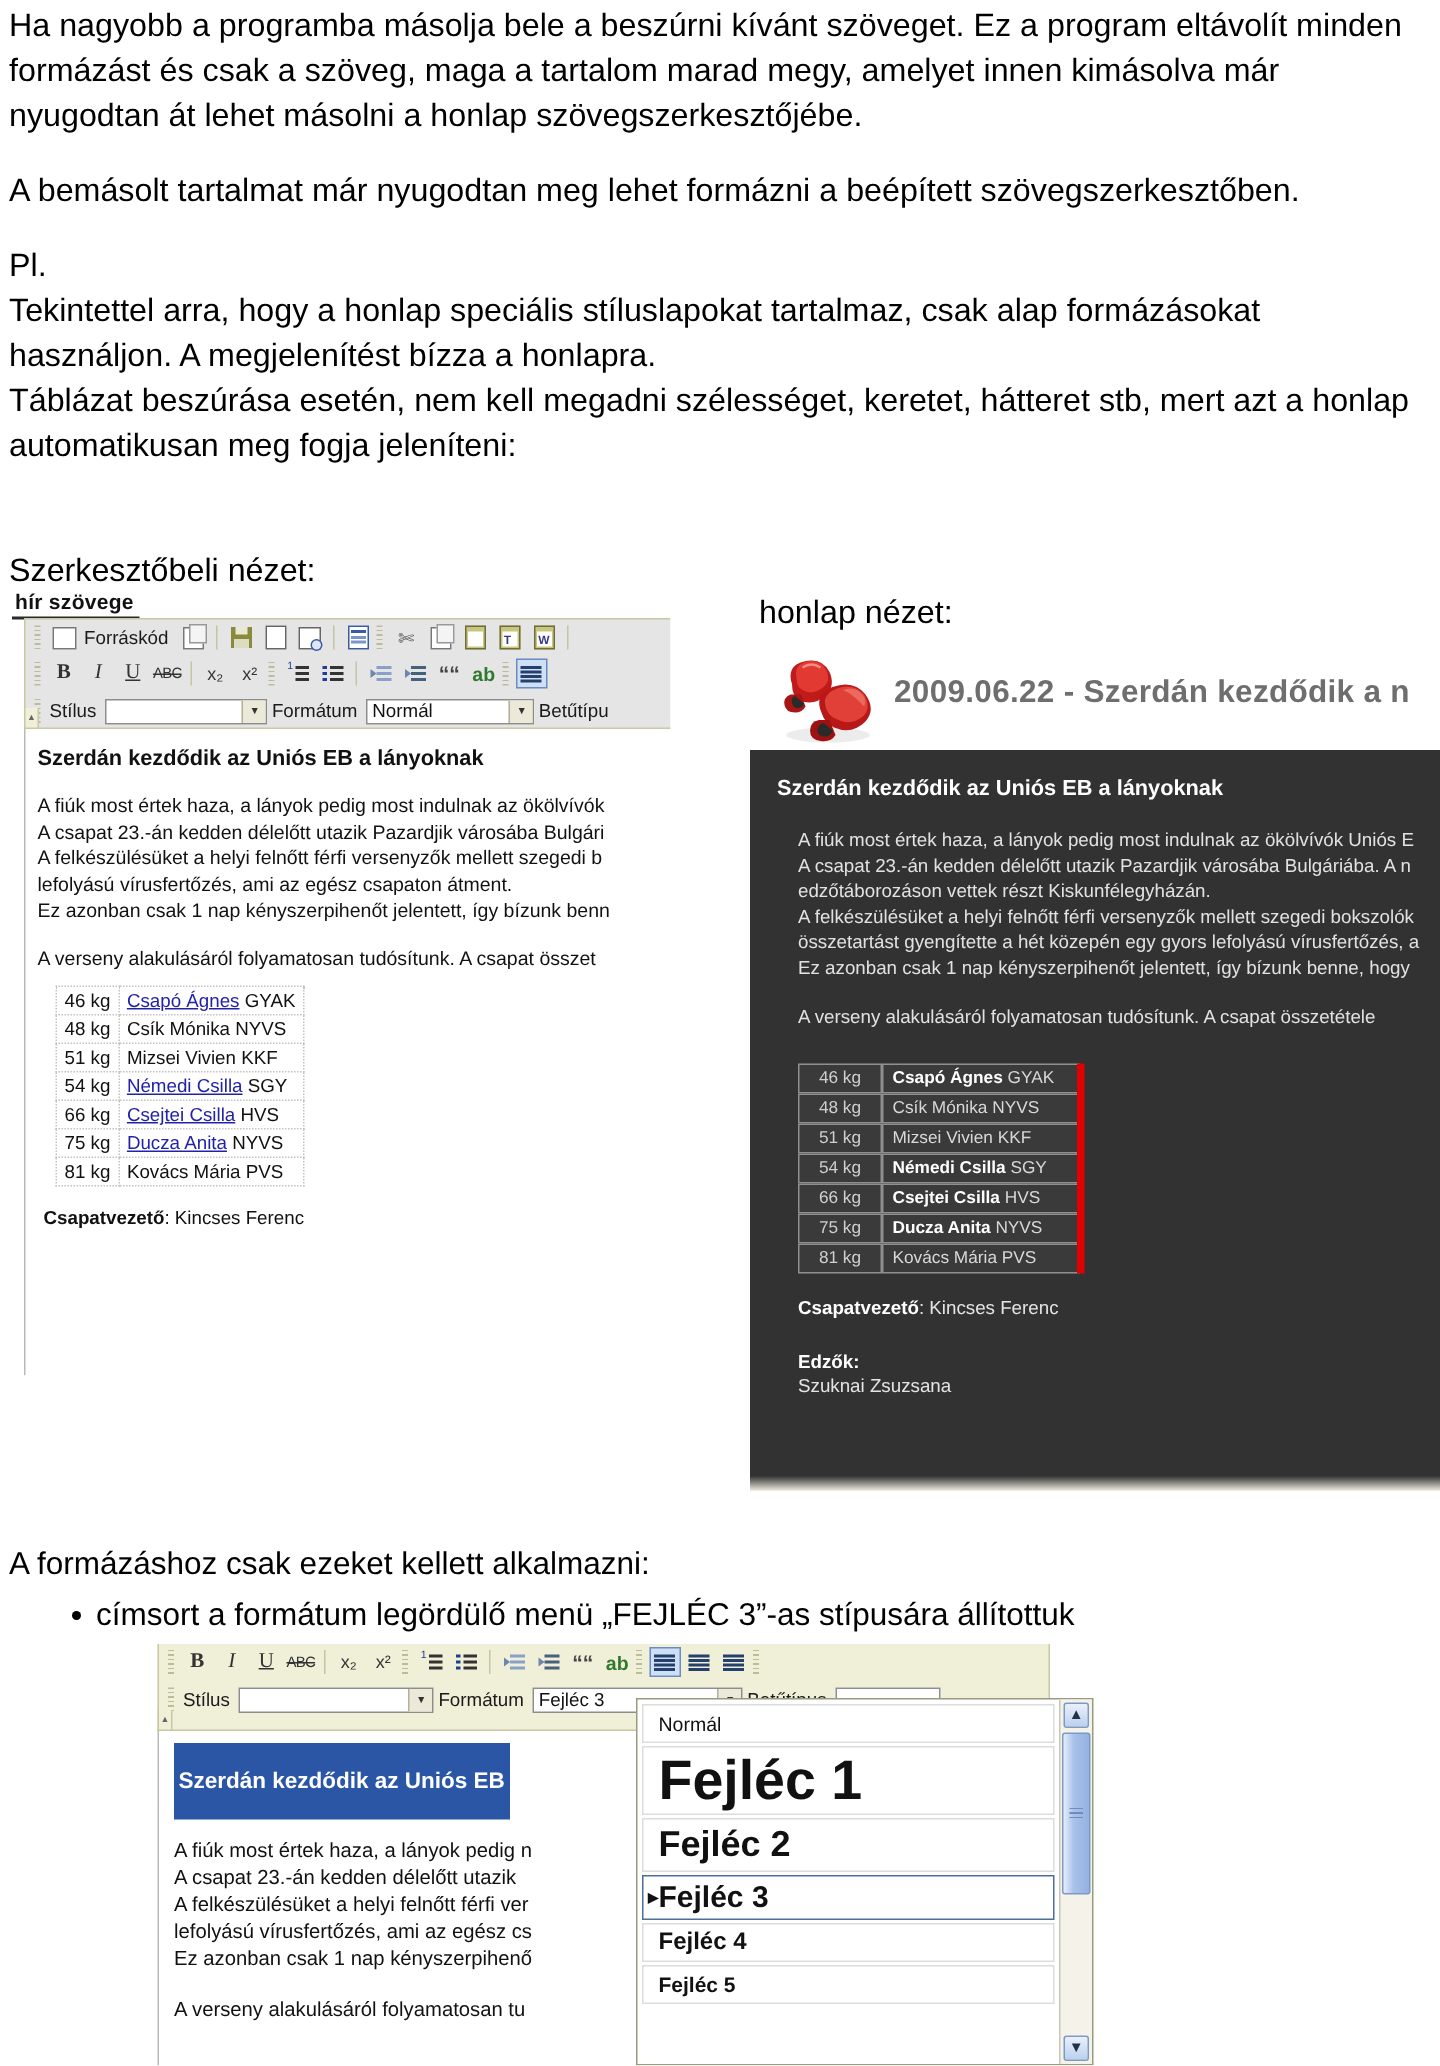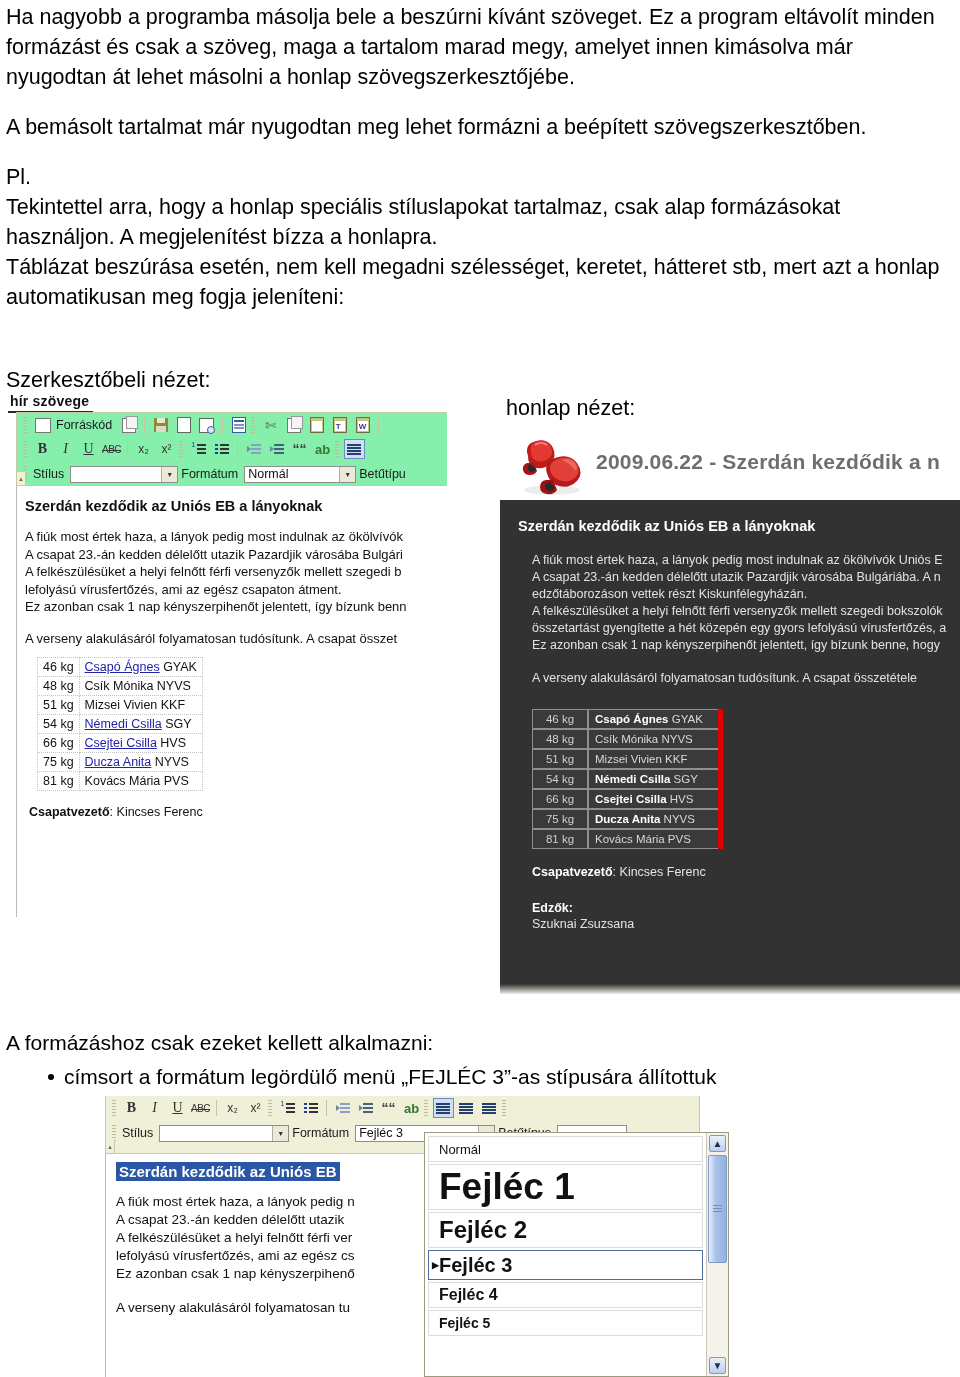--- a/index.html
+++ b/index.html
@@ -27,21 +27,21 @@
     font-family:"Liberation Sans", sans-serif;
   }
   .se-tabbar{height:22px;background:#fff;position:relative;}
   .se-tab{
     position:absolute;left:2px;top:0px;font-size:14px;font-weight:bold;
     color:#111;padding:1px 4px 2px 2px;border-bottom:2px solid #2b2b2b;
     letter-spacing:0.2px;
   }
   .se-toolbar{
     position:absolute;left:10px;top:20px;width:431px;height:74px;
-    background:#86efac;border:1px solid #c9c7a4;border-right:none;
+    background:#e5e5e5;border:1px solid #c9c7a4;border-right:none;
     box-sizing:border-box;
   }
   .tb-row{display:flex;align-items:center;height:24px;padding-left:6px;gap:2px;}
   .tb-row.r3{height:26px;}
   .grip{width:4px;height:16px;margin-right:3px;
     background:repeating-linear-gradient(to bottom,#bdbb99 0 1px,transparent 1px 3px);}
   .tbtn{
     width:21px;height:20px;display:flex;align-items:center;justify-content:center;
     font-size:12px;color:#333;position:relative;
   }
@@ -161,21 +161,21 @@
   .sb-toolbar{
     position:absolute;left:10px;top:0;width:595px;height:58px;background:#f0efd8;
     border:1px solid #c9c7a4;border-top:none;box-sizing:border-box;
   }
   .sb-canvas{
     position:absolute;left:10px;top:58px;width:595px;height:223px;background:#fff;
     border-left:1px solid #b9b9b9;box-sizing:border-box;padding:6px 0 0 10px;
   }
   .sb-h3{
     background:#2b56a5;color:#fff;font-size:15px;font-weight:bold;display:inline-block;
-    padding:1px 3px;margin:2px 0 12px 0;white-space:nowrap;
+    padding:17px 3px;margin:2px 0 12px 0;white-space:nowrap;
   }
   .sb-p{font-size:13.5px;line-height:18px;color:#111;white-space:nowrap;}
   .sb-p.gapabove{margin-top:16px;}
   .sb-collapse{position:absolute;left:10px;top:44px;width:10px;height:14px;background:#f0efd8;
      border:1px solid #c9c7a4;border-top:none;box-sizing:border-box;
      display:flex;align-items:center;justify-content:center;font-size:6px;color:#666;}
 
   
   .dd{
     position:absolute;left:329px;top:36px;width:305px;height:245px;

